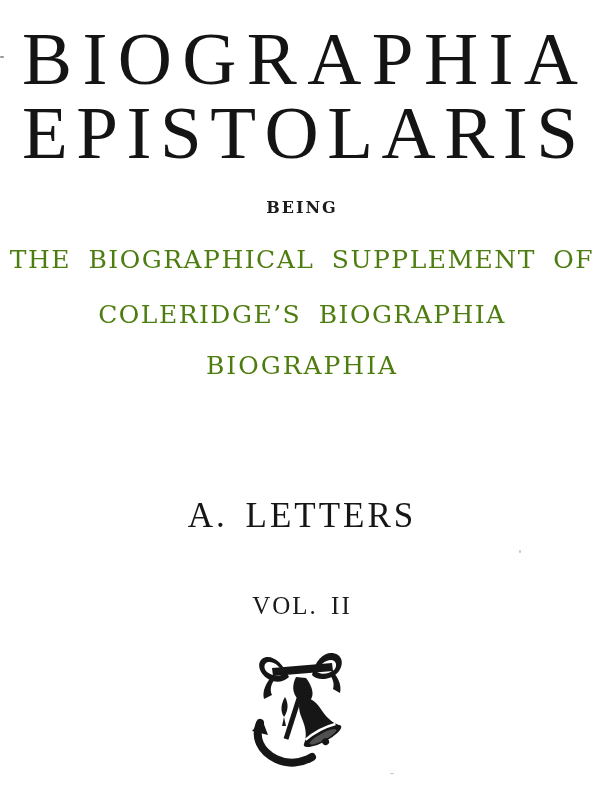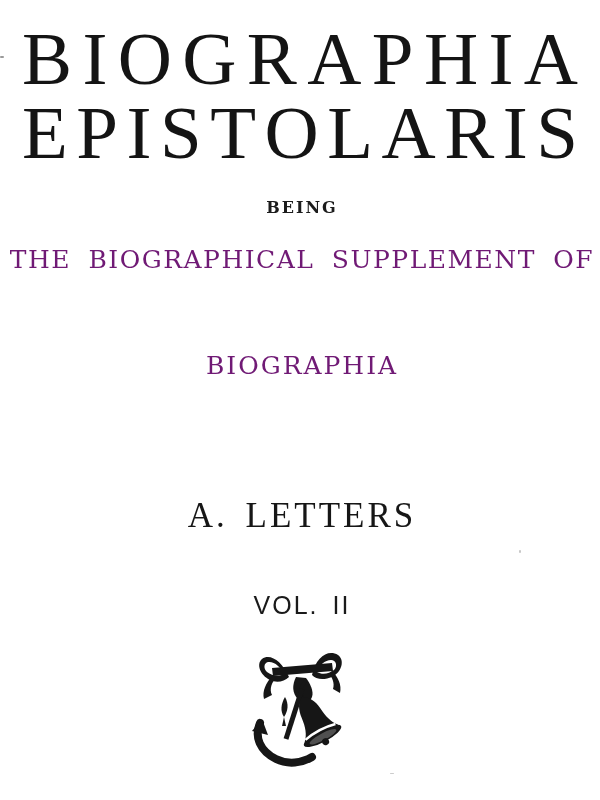--- a/index.html
+++ b/index.html
@@ -43,21 +43,21 @@
     font-weight: bold;
     font-size: 16px;
     letter-spacing: 2px;
     color: #1c1c1c;
   }
   .subtitle {
     font-family: "DejaVu Serif", serif;
     font-size: 25px;
     letter-spacing: 1.5px;
     word-spacing: 8px;
-    color: #701a75;
+    color: #4d7c0f;
   }
   .subtitle-1 { top: 247px; }
   .subtitle-2 { top: 302px; }
   .subtitle-3 { top: 353px; letter-spacing: 2px; }
   .edited-by {
     top: 448px;
     font-family: "DejaVu Serif", serif;
     font-size: 23px;
     letter-spacing: 0.4px;
     word-spacing: 3px;
@@ -66,21 +66,21 @@
   .editor-name {
     top: 498px;
     font-family: "Liberation Serif", serif;
     font-size: 35px;
     letter-spacing: 3px;
     word-spacing: 6px;
     color: #161616;
   }
   .volume {
     top: 593px;
-    font-family: Liberation Sans, sans-serif;
+    font-family: Liberation Serif, serif;
     font-size: 25px;
     letter-spacing: 2px;
     word-spacing: 5px;
     color: #1a1a1a;
   }
   .ornament {
     position: absolute;
     left: 252px; top: 647px;
     width: 100px; height: 120px;
   }
@@ -97,20 +97,21 @@
 <div class="page">
 
   <div class="title-line title-line-1"><span>B</span><span>I</span><span>O</span><span>G</span><span>R</span><span>A</span><span>P</span><span>H</span><span>I</span><span>A</span></div>
 
   <div class="title-line title-line-2"><span>E</span><span>P</span><span>I</span><span>S</span><span>T</span><span>O</span><span>L</span><span>A</span><span>R</span><span>I</span><span>S</span></div>
 
   <div class="centered being">BEING</div>
 
   <div class="centered subtitle subtitle-1">THE BIOGRAPHICAL SUPPLEMENT OF</div>
 
+  <div class="centered subtitle subtitle-2">COLERIDGE’S BIOGRAPHIA</div>
 
   <div class="centered subtitle subtitle-3">BIOGRAPHIA</div>
 
 
   <div class="centered editor-name">A. LETTERS</div>
 
   <div class="centered volume">VOL. II</div>
 
   <div class="ornament">
     <svg viewBox="0 0 100 120" xmlns="http://www.w3.org/2000/svg" aria-hidden="true">

